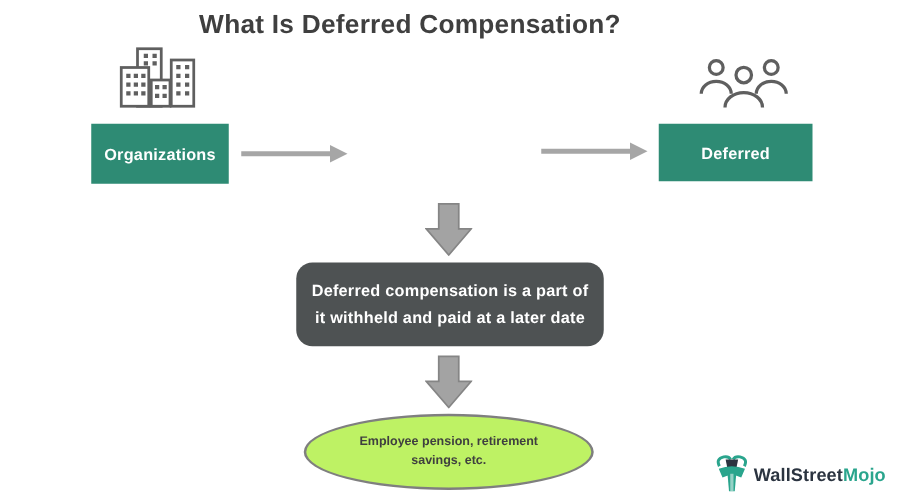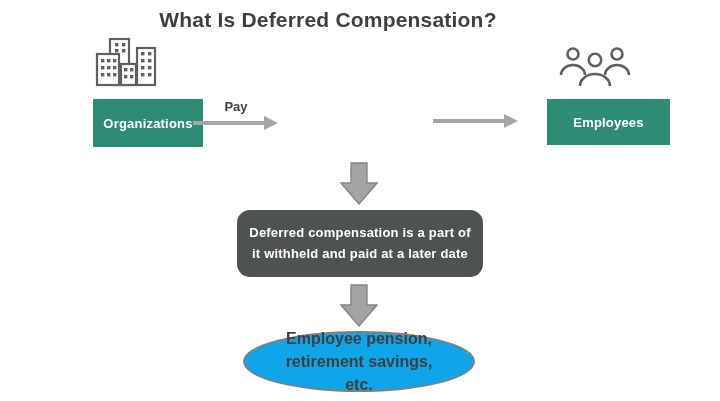--- a/index.html
+++ b/index.html
@@ -15,21 +15,21 @@
     position:absolute; top:8px; left:0; width:656px;
     text-align:center; font-size:21px; font-weight:bold; color:#3f3f3f;
     letter-spacing:0.2px;
   }
 
   .icon-wrap { position:absolute; }
 
   .node {
     position:absolute; background:#2E8B74; color:#ffffff;
     display:flex; align-items:center; justify-content:center;
-    font-size:13px; font-weight:bold; letter-spacing:0.2px;margin-left:20px;
+    font-size:13px; font-weight:bold; letter-spacing:0.2px;
   }
   .node-org  { left:73px;  top:99px; width:110px; height:48px; }
   .node-comp { left:287px; top:98px; width:136px; height:47px; }
   .node-emp  { left:527px; top:99px; width:123px; height:46px; }
 
   .harrow {
     position:absolute; height:4px; background:#a6a6a6;
   }
   .harrow::after {
     content:''; position:absolute; right:-13px; top:-5px;
@@ -55,23 +55,23 @@
   .callout {
     position:absolute; left:237px; top:210px; width:246px; height:67px;
     background:#4E5253; border-radius:13px; color:#ffffff;
     display:flex; align-items:center; justify-content:center;
     text-align:center; font-size:13px; font-weight:bold;
     line-height:1.55; padding:0 9px; letter-spacing:0.2px;
   }
 
   .result {
     position:absolute; left:243px; top:331px; width:232px; height:61px;
-    border:2px solid #7f7f7f; border-radius:50%; background:#0ea5e9;
+    border:2px solid #7f7f7f; border-radius:50%; background:#bef264;
     display:flex; align-items:center; justify-content:center;
-    text-align:center; font-size:16px; font-weight:bold; color:#3f3f3f;
+    text-align:center; font-size:10px; font-weight:bold; color:#3f3f3f;
     line-height:1.45; padding:0 28px;
   }
 
   .logo {
     position:absolute; left:572px; top:366px; height:30px;
     display:flex; align-items:center; gap:4px;
   }
   .logo-text { font-size:14.5px; font-weight:bold; letter-spacing:0.1px; }
   .logo-primary { color:#2b3440; }
   .logo-secondary { color:#2AA58D; }
@@ -131,24 +131,23 @@
         <circle cx="37" cy="16" r="6.2"></circle>
         <path d="M22 42 a15 12 0 0 1 30 0"></path>
       </g>
     </svg>
   </div>
 
   <div class="node node-org">
     <span>Organizations</span>
   </div>
   <div class="node node-emp">
-    <span>Employees</span>
+    <span>Deferred</span>
   </div>
 
-  <div class="harrow-label label-pay">Pay</div>
   <div class="harrow harrow-pay"></div>
 
   <div class="harrow harrow-to"></div>
 
   <div class="varrow varrow-1">
     <svg width="38" height="43" viewBox="0 0 38 43">
       <polygon points="11,1 27,1 27,21 37,21 19,42 1,21 11,21" fill="#a3a3a3" stroke="#858585" stroke-width="1.4"></polygon>
     </svg>
   </div>
   <div class="varrow varrow-2">
@@ -158,14 +157,27 @@
   </div>
 
   <div class="callout">
     <span>Deferred compensation is a part of it withheld and paid at a later date</span>
   </div>
 
   <div class="result">
     <span>Employee pension, retirement savings, etc.</span>
   </div>
 
+  <div class="logo">
+    <span>
+      <svg width="27" height="30" viewBox="0 0 27 30" fill="none">
+        <path d="M3.5 9 Q0.5 3 7 1.5 Q11 0.8 12.5 3.5" stroke="#2AA58D" stroke-width="2.4" fill="none"></path>
+        <path d="M23.5 9 Q26.5 3 20 1.5 Q16 0.8 14.5 3.5" stroke="#2AA58D" stroke-width="2.4" fill="none"></path>
+        <path d="M8.5 3.5 h10 l-1.5 7.5 h-7 Z" fill="#2b3440"></path>
+        <path d="M3 11 Q13.5 7 24 11 L21 18 Q13.5 14.5 6 18 Z" fill="#2AA58D"></path>
+        <path d="M10 15 h7 l-1.2 14 h-4.6 Z" fill="#2AA58D"></path>
+        <path d="M12.2 15 h2.6 v14 h-2.6 Z" fill="#ffffff" opacity="0.5"></path>
+      </svg>
+    </span>
+    <span class="logo-text"><span class="logo-primary">WallStreet</span><span class="logo-secondary">Mojo</span></span>
+  </div>
 
 </div>
 
 </body></html>

